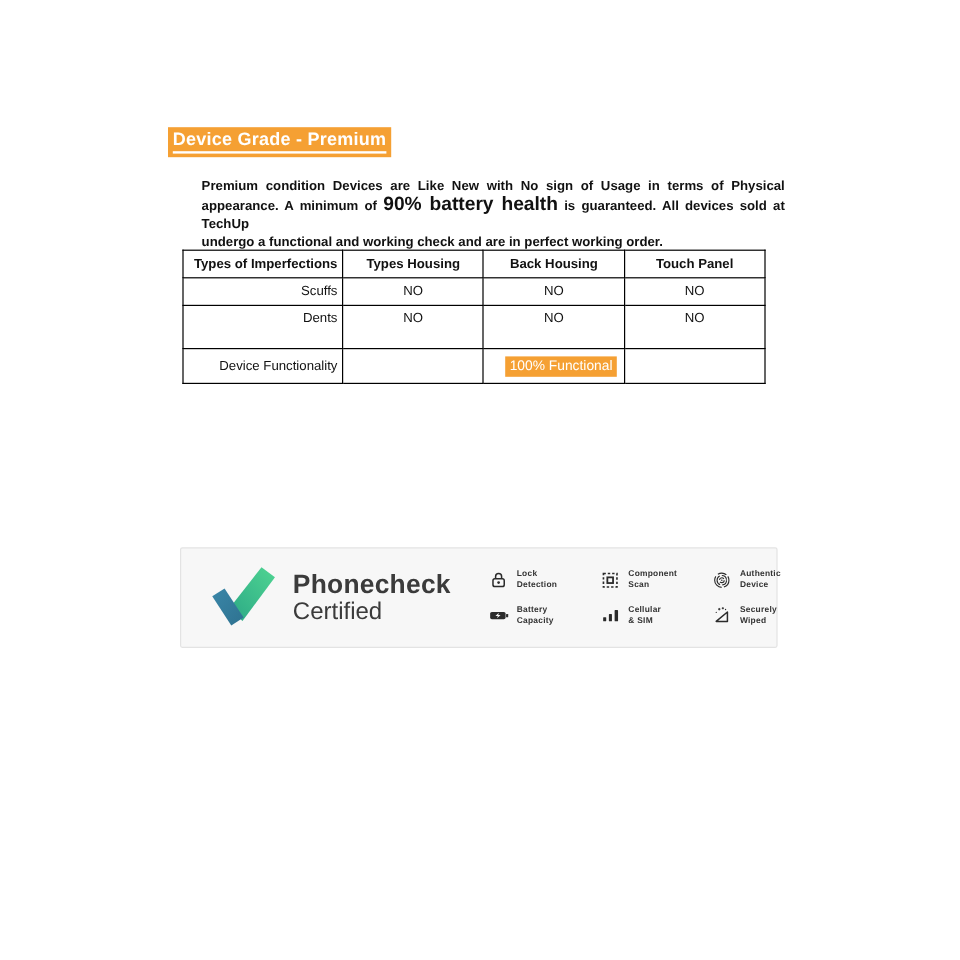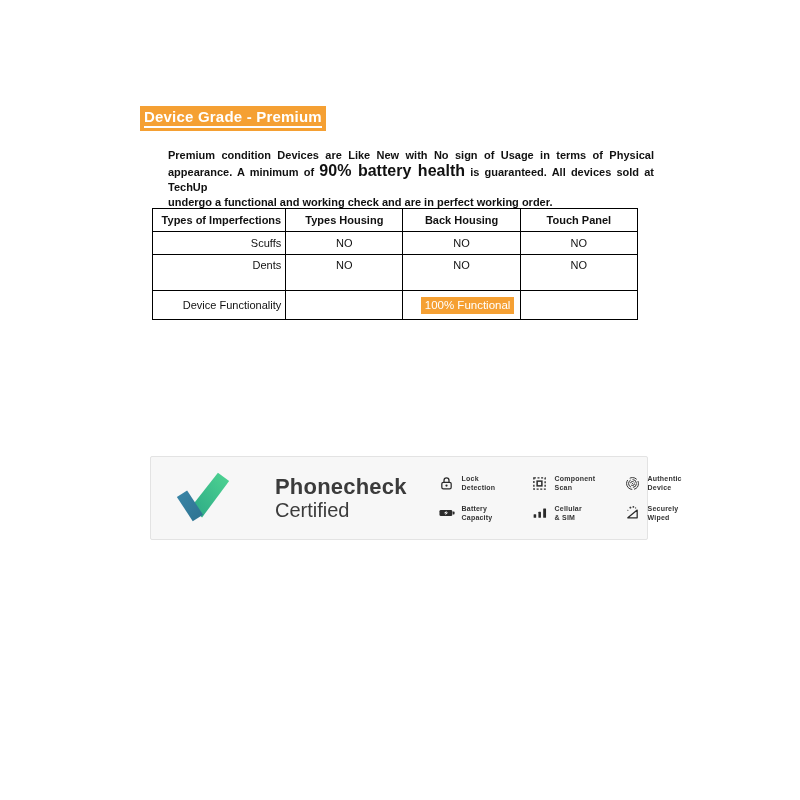--- a/index.html
+++ b/index.html
@@ -42,21 +42,21 @@
     background:#F5A033;color:#ffffff;padding:2px 4px 3px 4px;font-size:11.5px;
     display:inline-block;
     margin-left:12px;
   }
   
   .badge{
     position:absolute;left:150px;top:456px;width:498px;height:84px;
     background:#F7F7F7;border:1px solid #E3E3E3;border-radius:2px;
     display:flex;align-items:center;box-sizing:border-box;
   }
-  .brand{display:flex;align-items:center;margin-left:24px;gap:31px;}
+  .brand{display:flex;align-items:center;margin-left:24px;}
   .brand-text{margin-left:13px;color:#3B3B3B;}
   .brand-name{font-size:22px;font-weight:bold;line-height:1.05;letter-spacing:0.2px;}
   .brand-sub{font-size:20px;font-weight:normal;line-height:1.1;}
   .features{
     margin-left:32px;display:grid;
     grid-template-rows:repeat(2,auto);grid-auto-flow:column;
     column-gap:13px;row-gap:11px;
   }
   .feature{display:flex;align-items:center;width:80px;}
   .feature .f-icon{flex:0 0 auto;width:16px;height:16px;display:flex;align-items:center;justify-content:center;}

